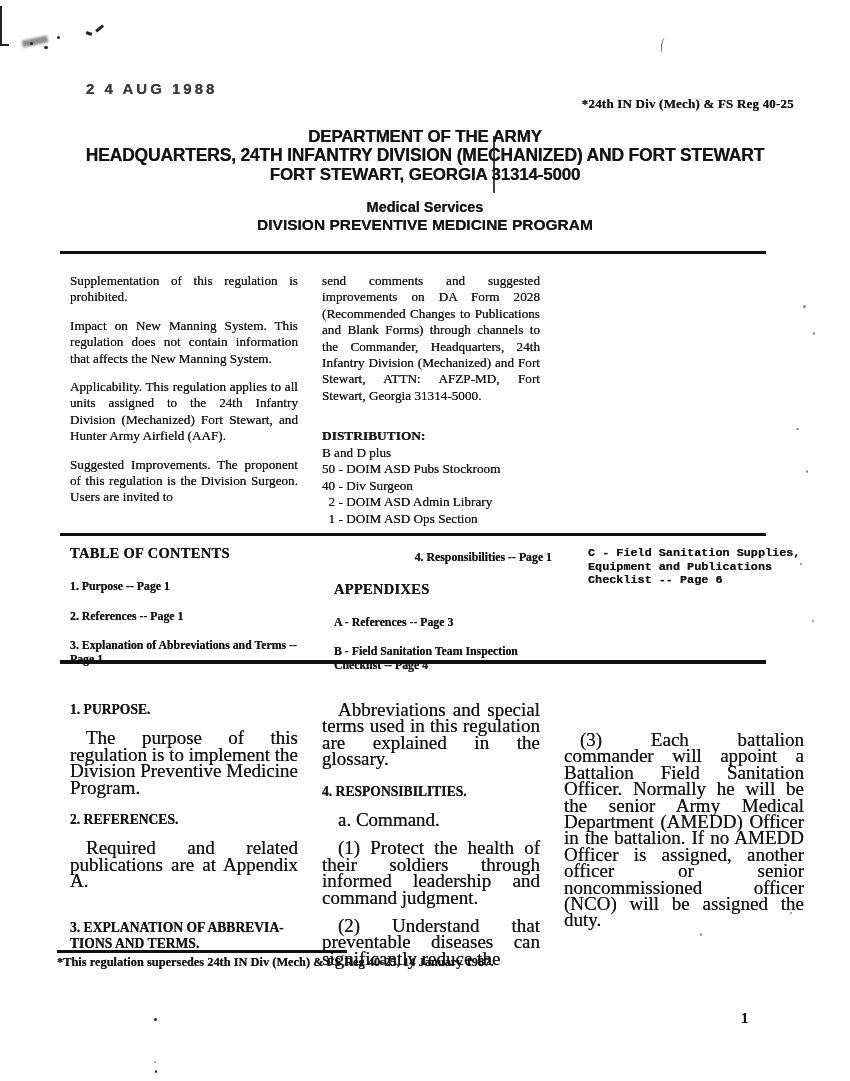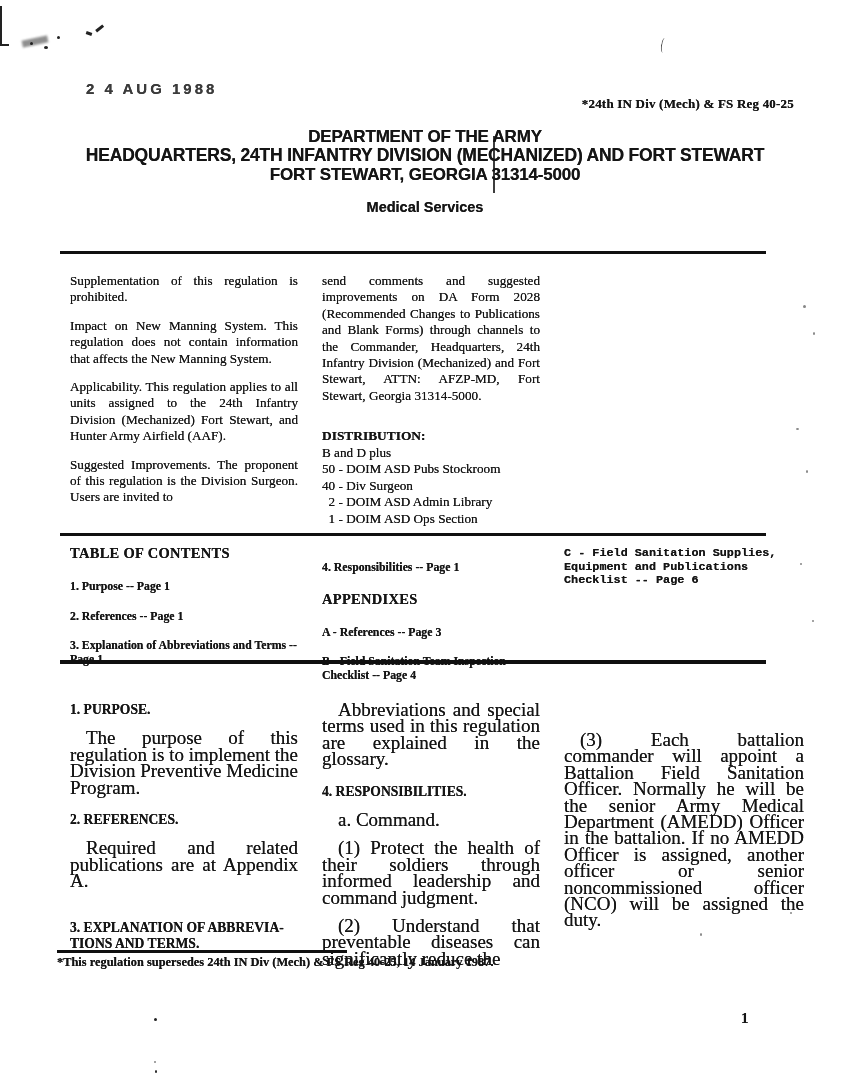--- a/index.html
+++ b/index.html
@@ -51,25 +51,25 @@
   .c3{width:240px;position:relative;}
   .admin{top:273px;}
   .admin p{margin:0 0 12px 0;font-size:13.2px;line-height:16.4px;text-align:justify;}
   .dist-head{font-size:13.4px;font-weight:700;margin-top:24px;line-height:16.4px;}
   .dist-line{font-size:13.2px;line-height:16.6px;white-space:pre-wrap;}
   .cmd-line{font-size:13.4px;line-height:16.5px;font-weight:700;}
   .mt16{margin-top:16px;}
   .mt18{margin-top:18px;}
   .sig-wrap{margin:2px 0 -4px -12px;transform:rotate(-3deg);}
   
-  .toc{top:545px;}
+  .toc{top:545px;gap:12px;}
   .toc-title{font-size:14.5px;font-weight:700;letter-spacing:.3px;}
   .toc-item{font-size:11.8px;font-weight:700;line-height:13.5px;margin-top:16px;}
   .toc-item.first{margin-top:18px;}
-  .toc .c2 .toc-item.top{margin-top:16px;}
+  .toc .c2 .toc-item.top{margin-top:6px;text-align:right;}
   .toc .c3 .toc-item{margin-top:2px;font-family:Liberation Mono, monospace;}
   
   .bodytxt{top:702px;}
   .bodytxt h3{margin:0;font-size:13.6px;line-height:16.4px;font-weight:700;}
   .bodytxt p{margin:0;font-size:19px;line-height:16.4px;text-align:justify;text-indent:16px;}
   .bodytxt p.noindent{text-indent:0;}
   .sp12{margin-top:12px !important;}
   .sp16{margin-top:16px !important;}
   .sp30{margin-top:30px !important;}
   
@@ -121,20 +121,21 @@
   <div class="reg-num">*24th IN Div (Mech) &amp; FS Reg 40-25</div>
 
   <div class="hq-block">
     <div class="l1">DEPARTMENT OF THE ARMY</div>
     <div class="l2">HEADQUARTERS, 24TH INFANTRY DIVISION (MECHANIZED) AND FORT STEWART</div>
     <div class="l3">FORT STEWART, GEORGIA 31314-5000</div>
   </div>
 
   <div class="subject-block">
     <div class="s1">Medical Services</div>
+    <div class="s2">DIVISION PREVENTIVE MEDICINE PROGRAM</div>
   </div>
 
   <div class="rule rule-1"></div>
 
   <div class="cols admin">
     <div class="c1">
       <p>Supplementation of this regulation is prohibited.</p>
       <p>Impact on New Manning System. This regulation does not contain information that affects the New Manning System.</p>
       <p>Applicability. This regulation applies to all units assigned to the 24th Infantry Division (Mechanized) Fort Stewart, and Hunter Army Airfield (AAF).</p>
       <p>Suggested Improvements. The proponent of this regulation is the Division Surgeon. Users are invited to</p>

